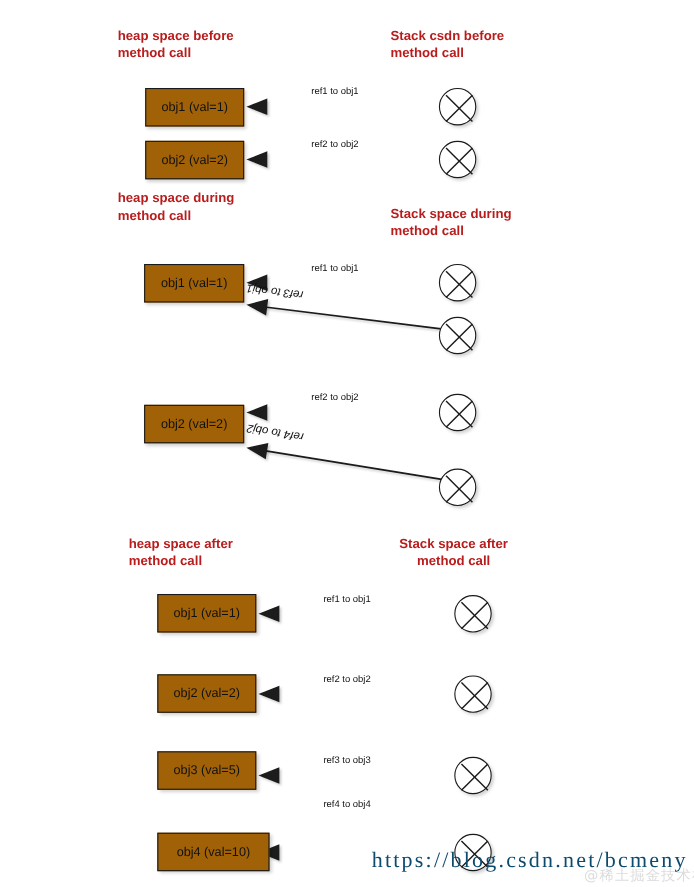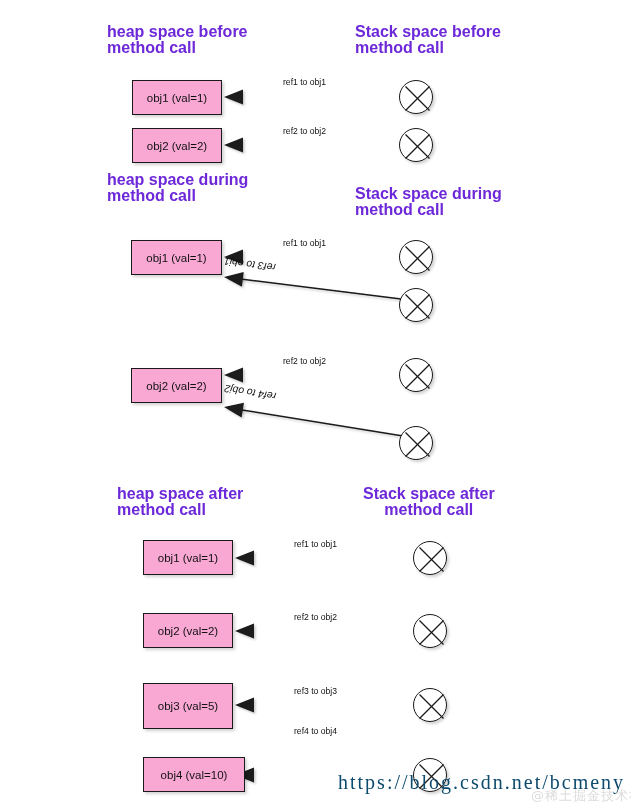--- a/index.html
+++ b/index.html
@@ -17,31 +17,31 @@
   }
   #canvas {
     position: absolute;
     left: 0;
     top: 0;
     width: 631px;
     height: 806px;
   }
   .section-header {
     position: absolute;
-    font-size: 16px;
+    font-size: 12px;
     font-weight: bold;
     line-height: 16px;
     white-space: pre-line;
     letter-spacing: 0px;
-    color: #6d28d9;
+    color: #b91c1c;
   }
   .heap-box {
     position: absolute;
     box-sizing: border-box;
-    background: #f9a8d4;
+    background: #a16207;
     border: 1.3px solid #1a1a1a;
     display: flex;
     align-items: center;
     justify-content: center;
     font-size: 11.5px;
     color: #111111;
     box-shadow: 2px 2px 3px rgba(0,0,0,0.18);
     text-align: center;
   }
   .stack-node {
@@ -138,21 +138,21 @@
       <g>
         <line x1="413" y1="775" x2="250" y2="775" stroke="#1a1a1a" stroke-width="1.5" filter="url(#softshadow)"></line>
         <polygon points="235,775 254,767.5 254,782.5" fill="#1a1a1a" filter="url(#softshadow)"></polygon>
       </g>
     </g>
 </svg>
 
 <div id="overlay">
     <div class="section-header" style="left: 107px; top: 24px;">heap space before
 method call</div>
-    <div class="section-header" style="left: 355px; top: 24px;">Stack space before
+    <div class="section-header" style="left: 355px; top: 24px;">Stack csdn before
 method call</div>
     <div class="heap-box" style="left: 132px; top: 80px; width: 90px; height: 35px;">
       <span>obj1 (val=1)</span>
     </div>
     <div class="heap-box" style="left: 132px; top: 128px; width: 90px; height: 35px;">
       <span>obj2 (val=2)</span>
     </div>
     <div class="stack-node" style="left: 399px; top: 80px;">
       <svg width="37" height="37" viewBox="0 0 37 37">
         <line x1="6.5" y1="6.5" x2="30.5" y2="30.5" stroke="#1a1a1a" stroke-width="1.3"></line>
@@ -208,21 +208,21 @@
     <div class="section-header" style="left: 117px; top: 486px;">heap space after
 method call</div>
     <div class="section-header" style="left: 363px; top: 486px; text-align: center;">Stack space after
 method call</div>
     <div class="heap-box" style="left: 143px; top: 540px; width: 90px; height: 35px;">
       <span>obj1 (val=1)</span>
     </div>
     <div class="heap-box" style="left: 143px; top: 613px; width: 90px; height: 35px;">
       <span>obj2 (val=2)</span>
     </div>
-    <div class="heap-box" style="left: 143px; top: 683px; width: 90px; height: 46px;">
+    <div class="heap-box" style="left: 143px; top: 683px; width: 90px; height: 35px;">
       <span>obj3 (val=5)</span>
     </div>
     <div class="heap-box" style="left: 143px; top: 757px; width: 102px; height: 35px;">
       <span>obj4 (val=10)</span>
     </div>
     <div class="stack-node" style="left: 413px; top: 541px;">
       <svg width="37" height="37" viewBox="0 0 37 37">
         <line x1="6.5" y1="6.5" x2="30.5" y2="30.5" stroke="#1a1a1a" stroke-width="1.3"></line>
         <line x1="30.5" y1="6.5" x2="6.5" y2="30.5" stroke="#1a1a1a" stroke-width="1.3"></line>
       </svg>

